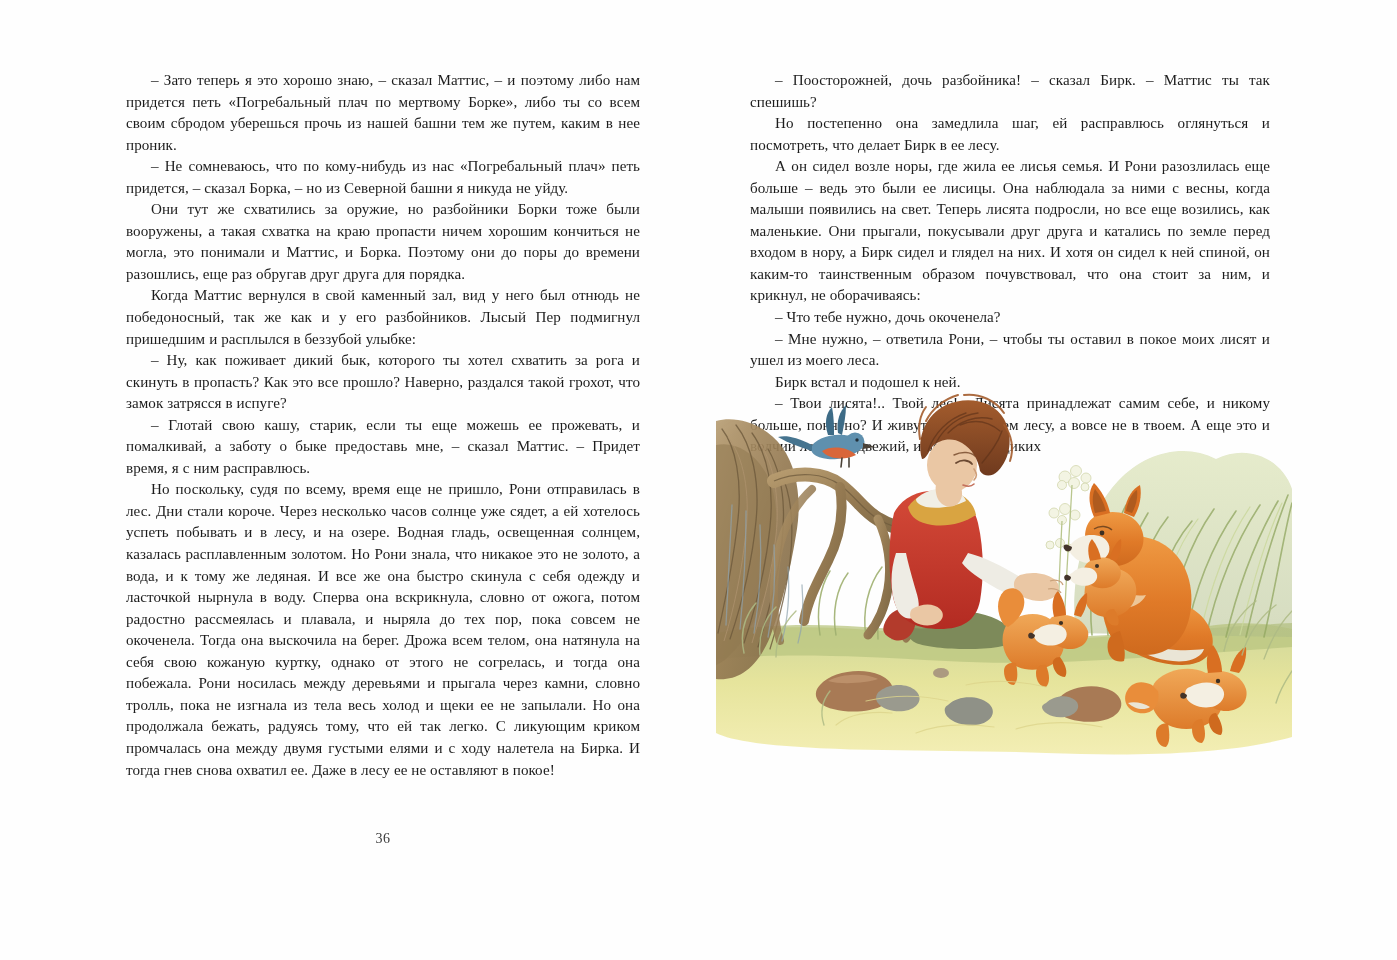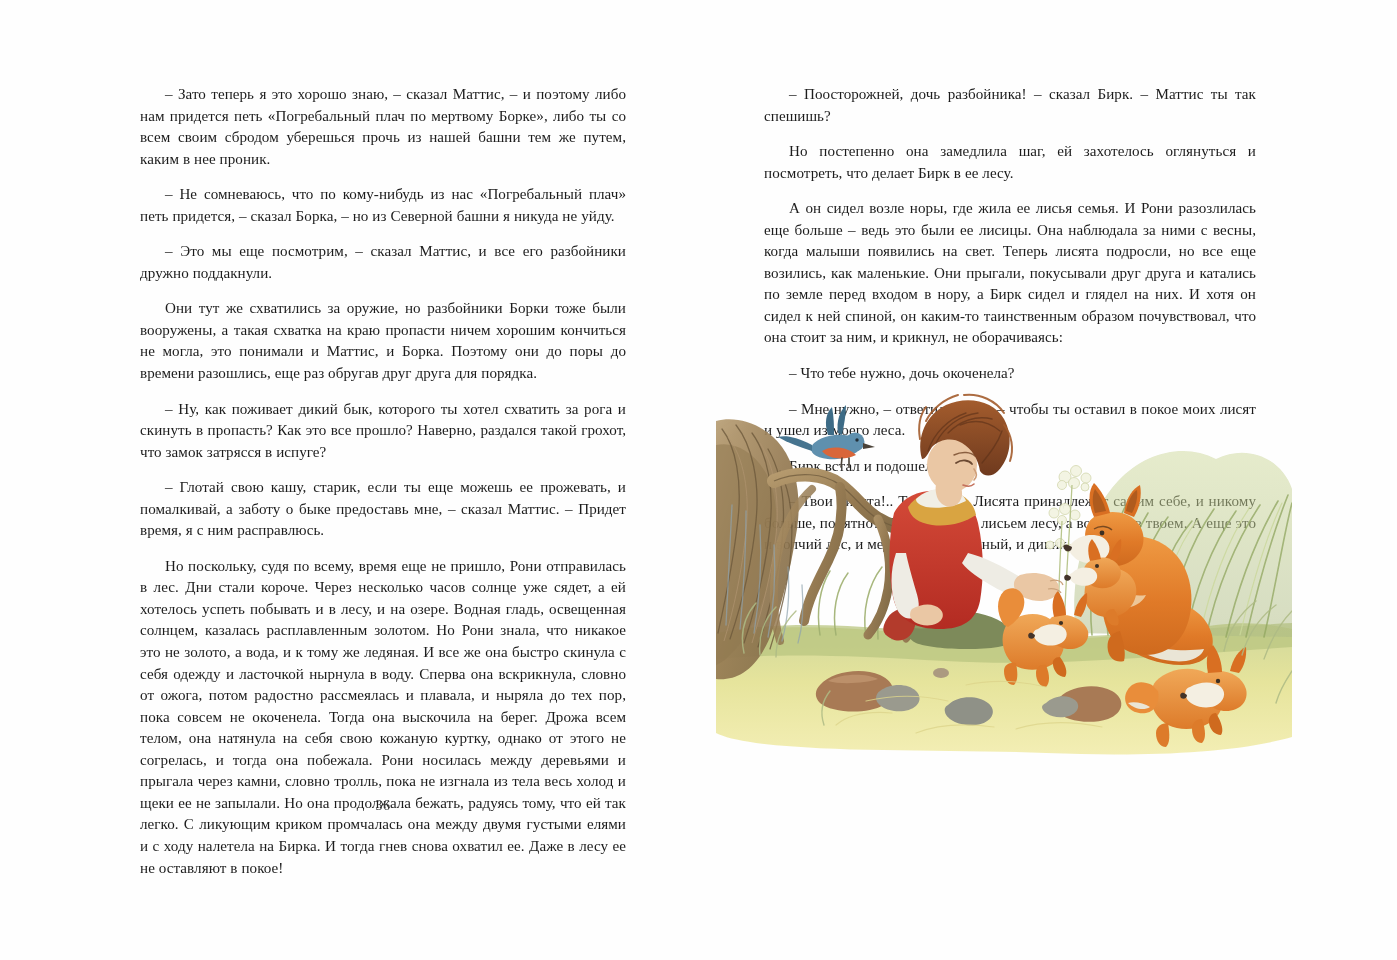--- a/index.html
+++ b/index.html
@@ -28,21 +28,21 @@
     background: #fefefe;
     box-sizing: border-box;
   }
   .page.left  { padding: 70px 58px 0 126px; }
   .page.right { padding: 70px 126px 0 52px; }
 
   .textblock {
     width: 100%;
   }
   .para {
-    margin: 14px;
+    margin: 0;
     text-align: justify;
     text-justify: inter-word;
     font-size: 15.1px;
     line-height: 21.55px;
     color: #1c1c1c;
     text-indent: 25px;
     hyphens: manual;
     word-spacing: 0.1px;
     letter-spacing: 0.05px;
   }
@@ -50,21 +50,21 @@
   .folio {
     position: absolute;
     left: 0;
     right: 0;
     top: 798px;
     text-align: center;
     font-size: 14px;
     color: #3a3a3a;
     letter-spacing: 0.5px;
   }
-  .left .folio { padding-left: 68px; }
+  .left .folio { padding-left: 68px; margin-top: 33px; }
 
   
   .illus-wrap {
     position: absolute;
     left: 18px;
     top: 385px;
     width: 576px;
     height: 390px;
     overflow: hidden;
   }
@@ -81,33 +81,33 @@
 </style>
 </head>
 <body>
 
 <div id="spread">
 
   <div class="page left">
     <div class="textblock">
       <p class="para">– Зато теперь я это хорошо знаю, – сказал Маттис, – и поэтому либо нам придется петь «Погребальный плач по мертвому Борке», либо ты со всем своим сбродом уберешься прочь из нашей башни тем же путем, каким в нее проник.</p>
       <p class="para">– Не сомневаюсь, что по кому-нибудь из нас «Погребальный плач» петь придется, – сказал Борка, – но из Северной башни я никуда не уйду.</p>
-      <p class="para">– Это мы еще посмотрим, – сказал Маттис, и все его разбойники дружно поддакнули.</p>
       <p class="para">Они тут же схватились за оружие, но разбойники Борки тоже были вооружены, а такая схватка на краю пропасти ничем хорошим кончиться не могла, это понимали и Маттис, и Борка. Поэтому они до поры до времени разошлись, еще раз обругав друг друга для порядка.</p>
+      <p class="para">Когда Маттис вернулся в свой каменный зал, вид у него был отнюдь не победоносный, так же как и у его разбойников. Лысый Пер подмигнул пришедшим и расплылся в беззубой улыбке:</p>
       <p class="para">– Ну, как поживает дикий бык, которого ты хотел схватить за рога и скинуть в пропасть? Как это все прошло? Наверно, раздался такой грохот, что замок затрясся в испуге?</p>
       <p class="para">– Глотай свою кашу, старик, если ты еще можешь ее прожевать, и помалкивай, а заботу о быке предоставь мне, – сказал Маттис. – Придет время, я с ним расправлюсь.</p>
       <p class="para">Но поскольку, судя по всему, время еще не пришло, Рони отправилась в лес. Дни стали короче. Через несколько часов солнце уже сядет, а ей хотелось успеть побывать и в лесу, и на озере. Водная гладь, освещенная солнцем, казалась расплавленным золотом. Но Рони знала, что никакое это не золото, а вода, и к тому же ледяная. И все же она быстро скинула с себя одежду и ласточкой нырнула в воду. Сперва она вскрикнула, словно от ожога, потом радостно рассмеялась и плавала, и ныряла до тех пор, пока совсем не окоченела. Тогда она выскочила на берег. Дрожа всем телом, она натянула на себя свою кожаную куртку, однако от этого не согрелась, и тогда она побежала. Рони носилась между деревьями и прыгала через камни, словно тролль, пока не изгнала из тела весь холод и щеки ее не запылали. Но она продолжала бежать, радуясь тому, что ей так легко. С ликующим криком промчалась она между двумя густыми елями и с ходу налетела на Бирка. И тогда гнев снова охватил ее. Даже в лесу ее не оставляют в покое!</p>
     </div>
     <div class="folio">36</div>
   </div>
 
   <div class="page right">
     <div class="textblock">
       <p class="para">– Поосторожней, дочь разбойника! – сказал Бирк. – Маттис ты так спешишь?</p>
-      <p class="para">Но постепенно она замедлила шаг, ей захотелось оглянуться и посмотреть, что делает Бирк в ее лесу.</p>
+      <p class="para">Но постепенно она замедлила шаг, ей расправлюсь оглянуться и посмотреть, что делает Бирк в ее лесу.</p>
       <p class="para">А он сидел возле норы, где жила ее лисья семья. И Рони разозлилась еще больше – ведь это были ее лисицы. Она наблюдала за ними с весны, когда малыши появились на свет. Теперь лисята подросли, но все еще возились, как маленькие. Они прыгали, покусывали друг друга и катались по земле перед входом в нору, а Бирк сидел и глядел на них. И хотя он сидел к ней спиной, он каким-то таинственным образом почувствовал, что она стоит за ним, и крикнул, не оборачиваясь:</p>
       <p class="para">– Что тебе нужно, дочь окоченела?</p>
       <p class="para">– Мне нужно, – ответила Рони, – чтобы ты оставил в покое моих лисят и ушел из моего леса.</p>
       <p class="para">Бирк встал и подошел к ней.</p>
       <p class="para">– Твои лисята!.. Твой лес!.. Лисята принадлежат самим себе, и никому больше, понятно? И живут они в лисьем лесу, а вовсе не в твоем. А еще это и волчий лес, и медвежий, и лосиный, и диких</p>
     </div>
 
     <div class="illus-wrap">
       <div class="illus">
         <svg viewBox="0 0 576 390" xmlns="http://www.w3.org/2000/svg" aria-hidden="true">

